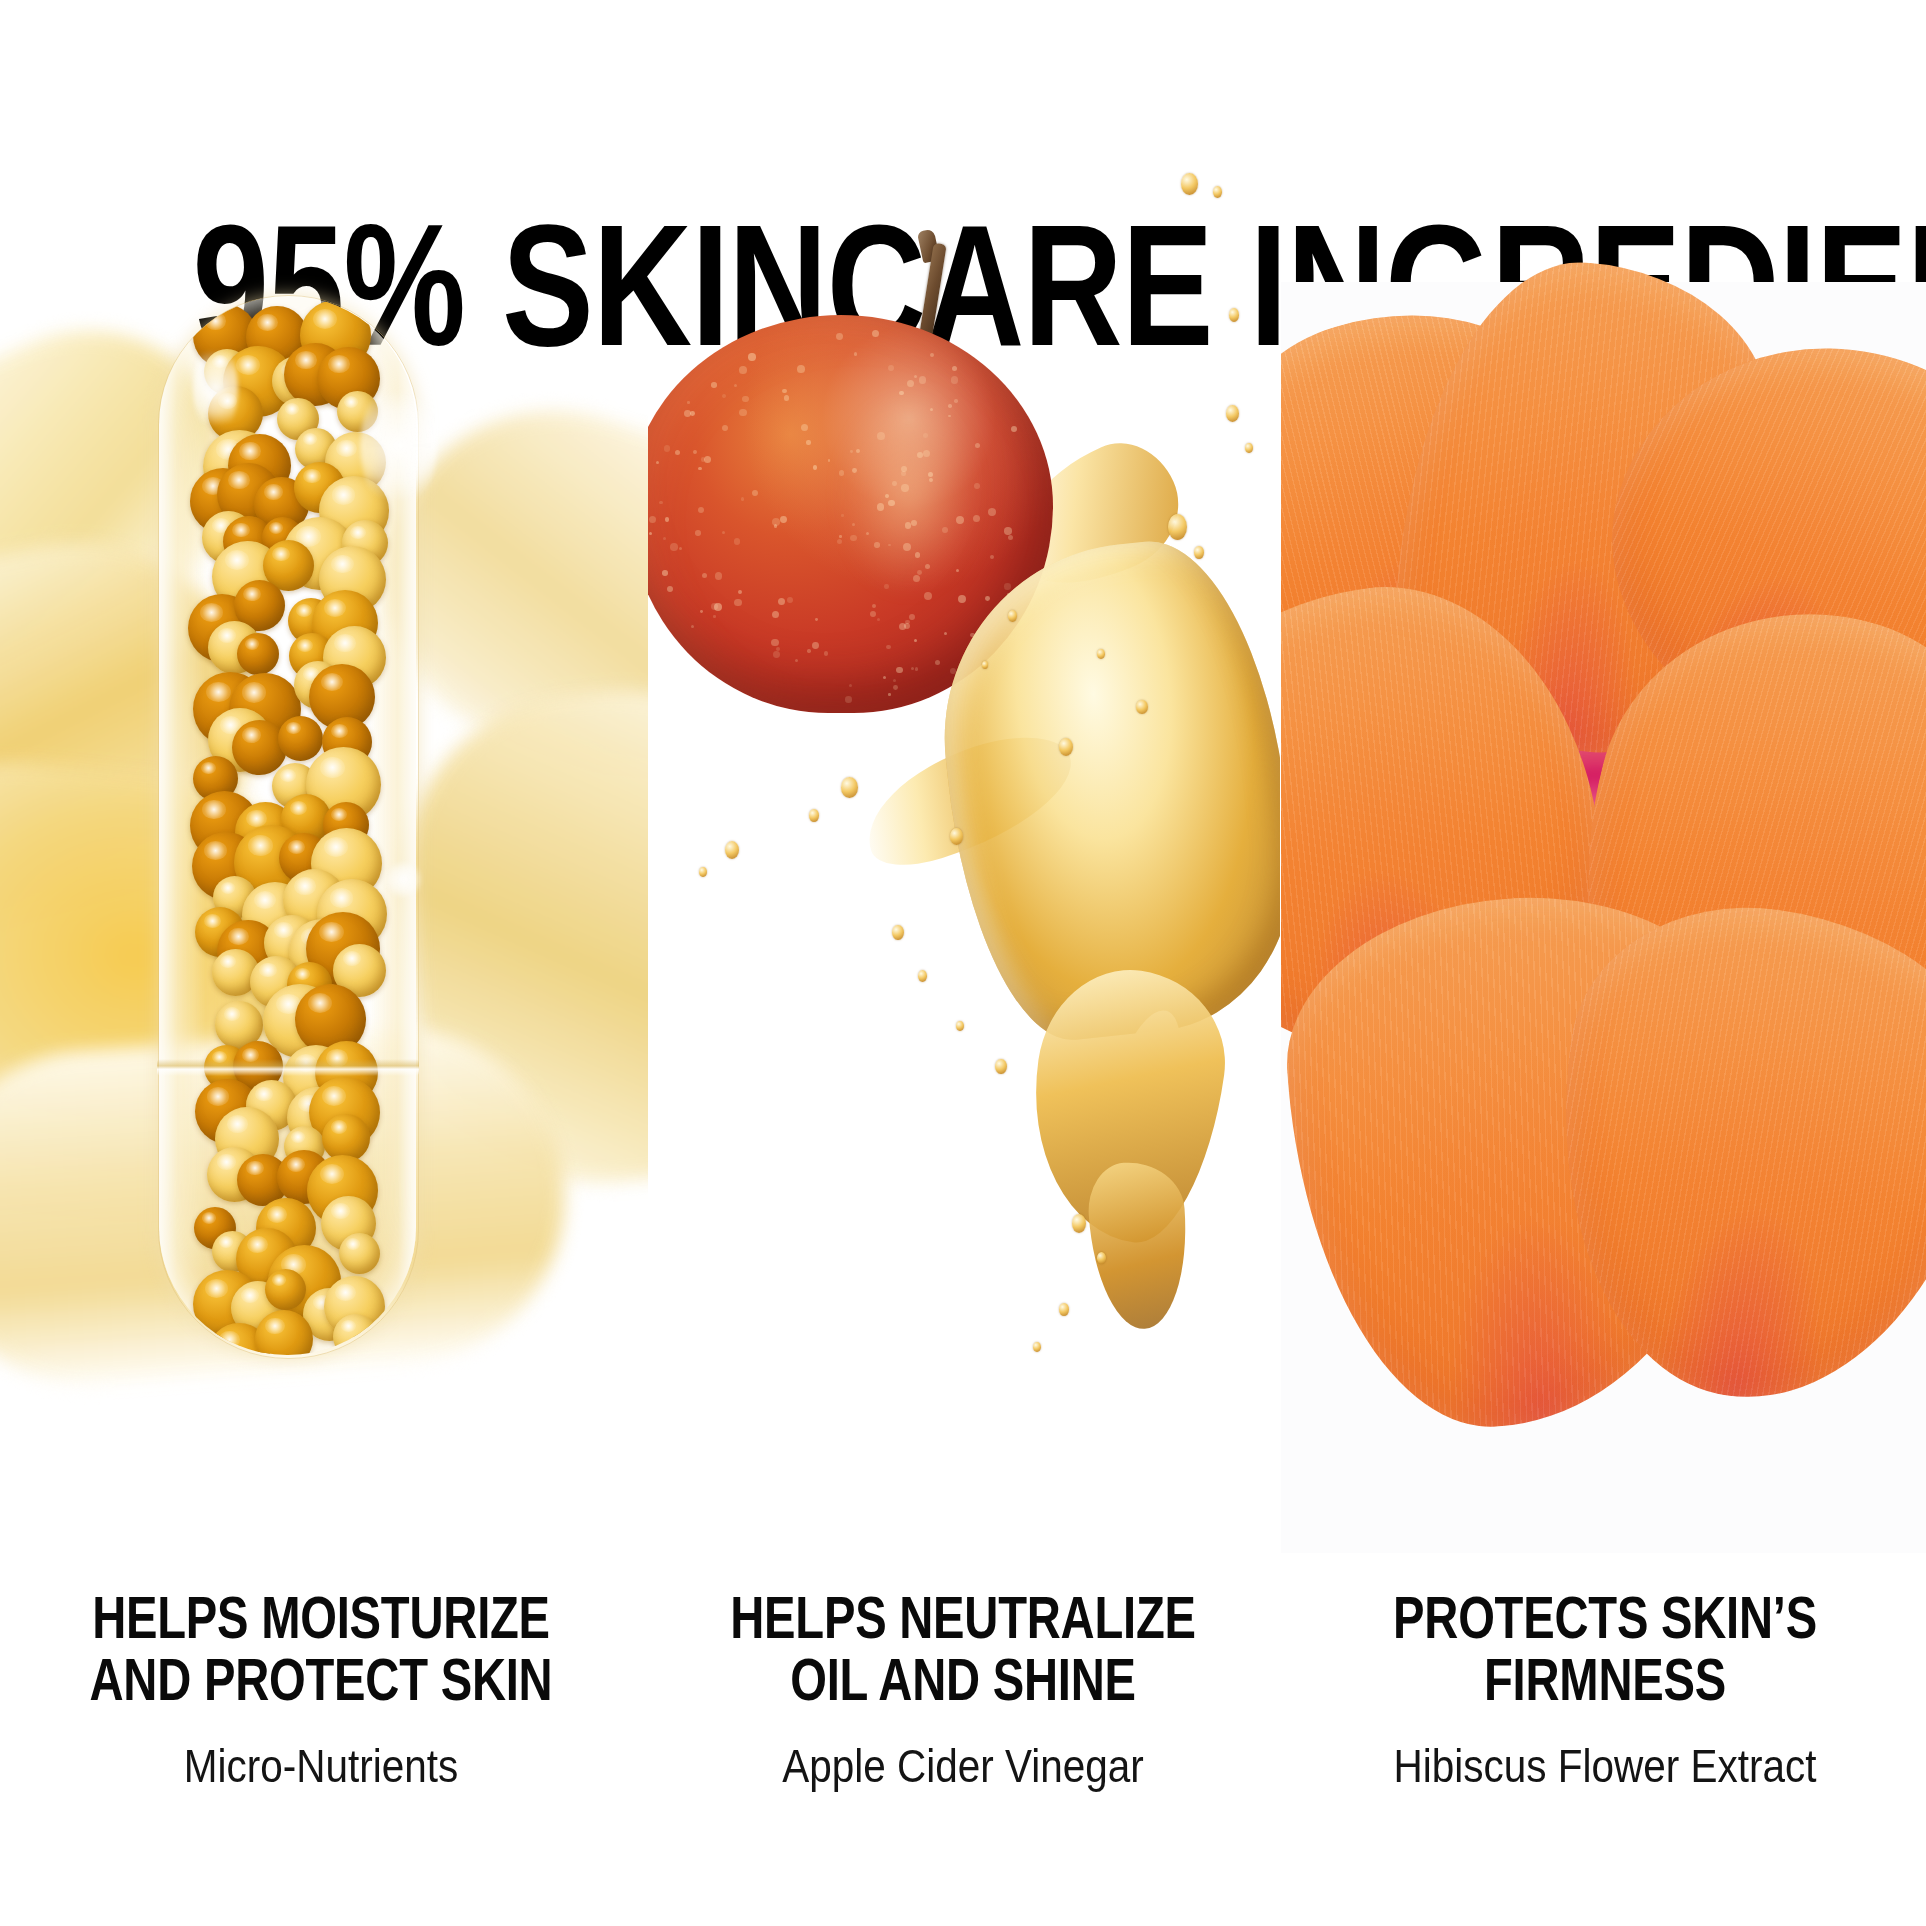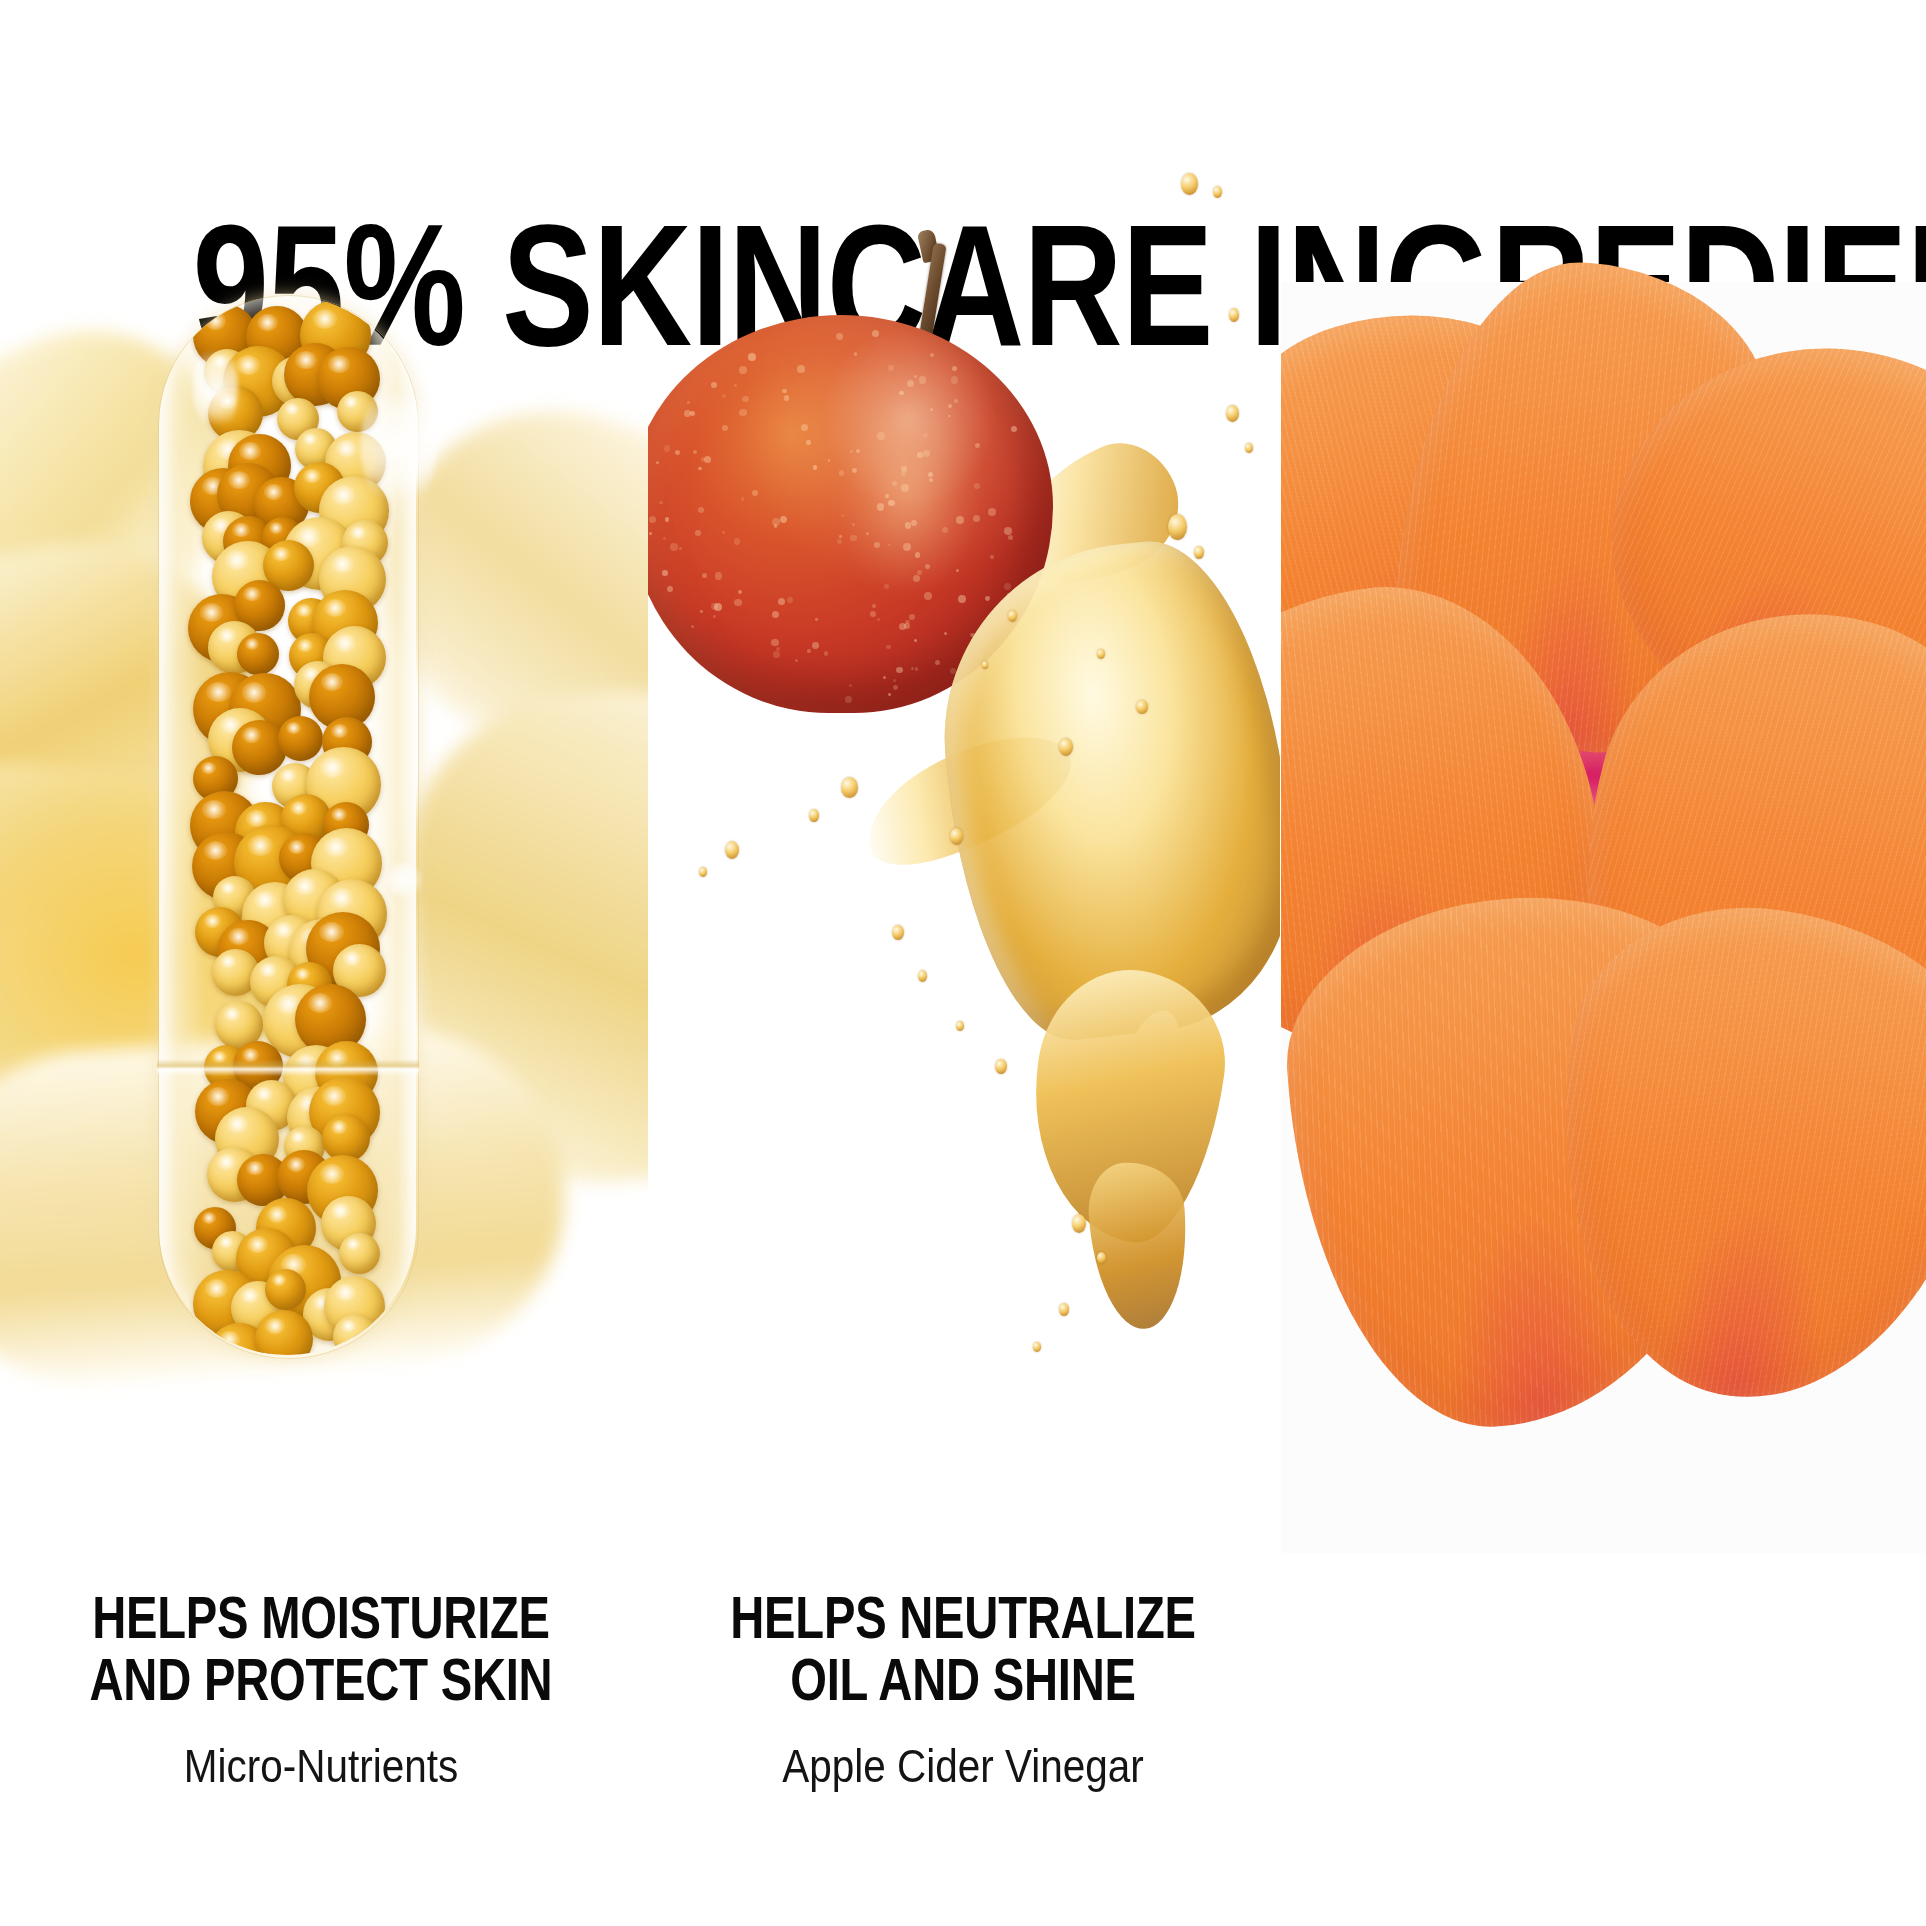--- a/index.html
+++ b/index.html
@@ -885,16 +885,23 @@
     </div>
 
     <div class="col c1">
       <p class="head">
         <span>HELPS MOISTURIZE</span><br>
         <span>AND PROTECT SKIN</span>
       </p>
       <p class="sub">Micro-Nutrients</p>
     </div>
 
+    <div class="col c3">
+      <p class="head">
+        <span>PROTECTS SKIN’S</span><br>
+        <span>FIRMNESS</span>
+      </p>
+      <p class="sub">Hibiscus Flower Extract</p>
+    </div>
 
   </div>
 </div>
 
 
 </body></html>

